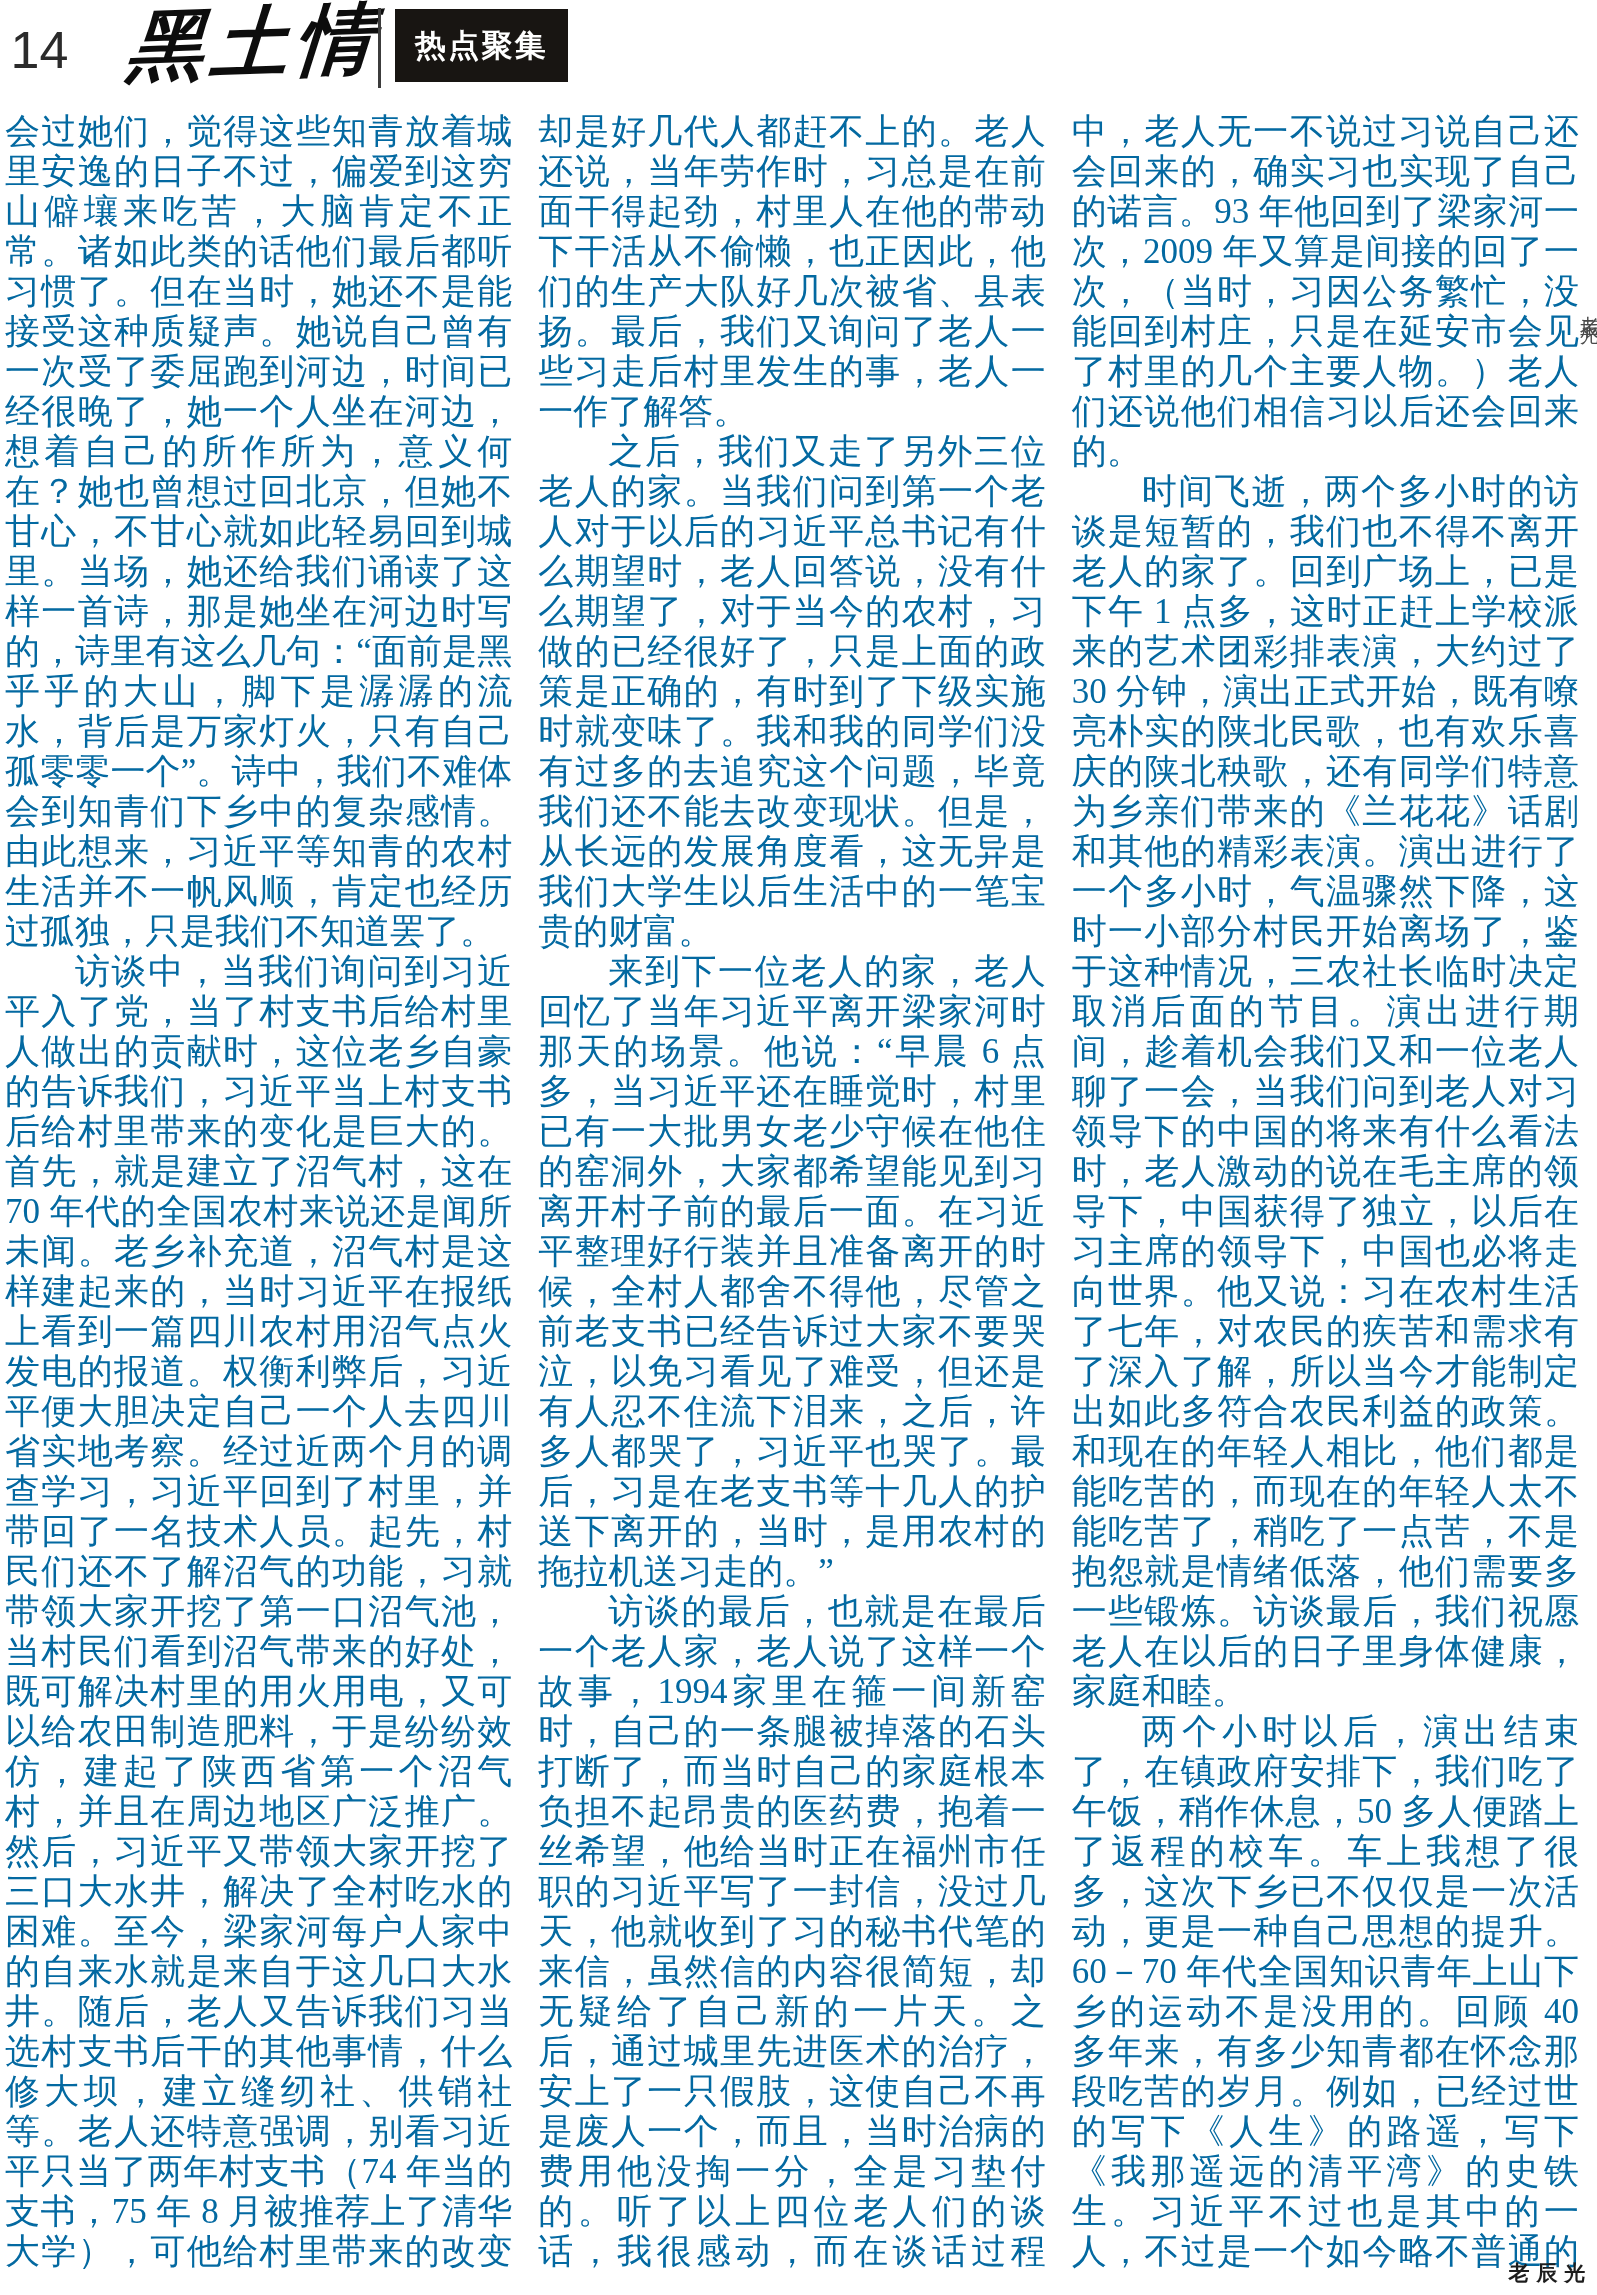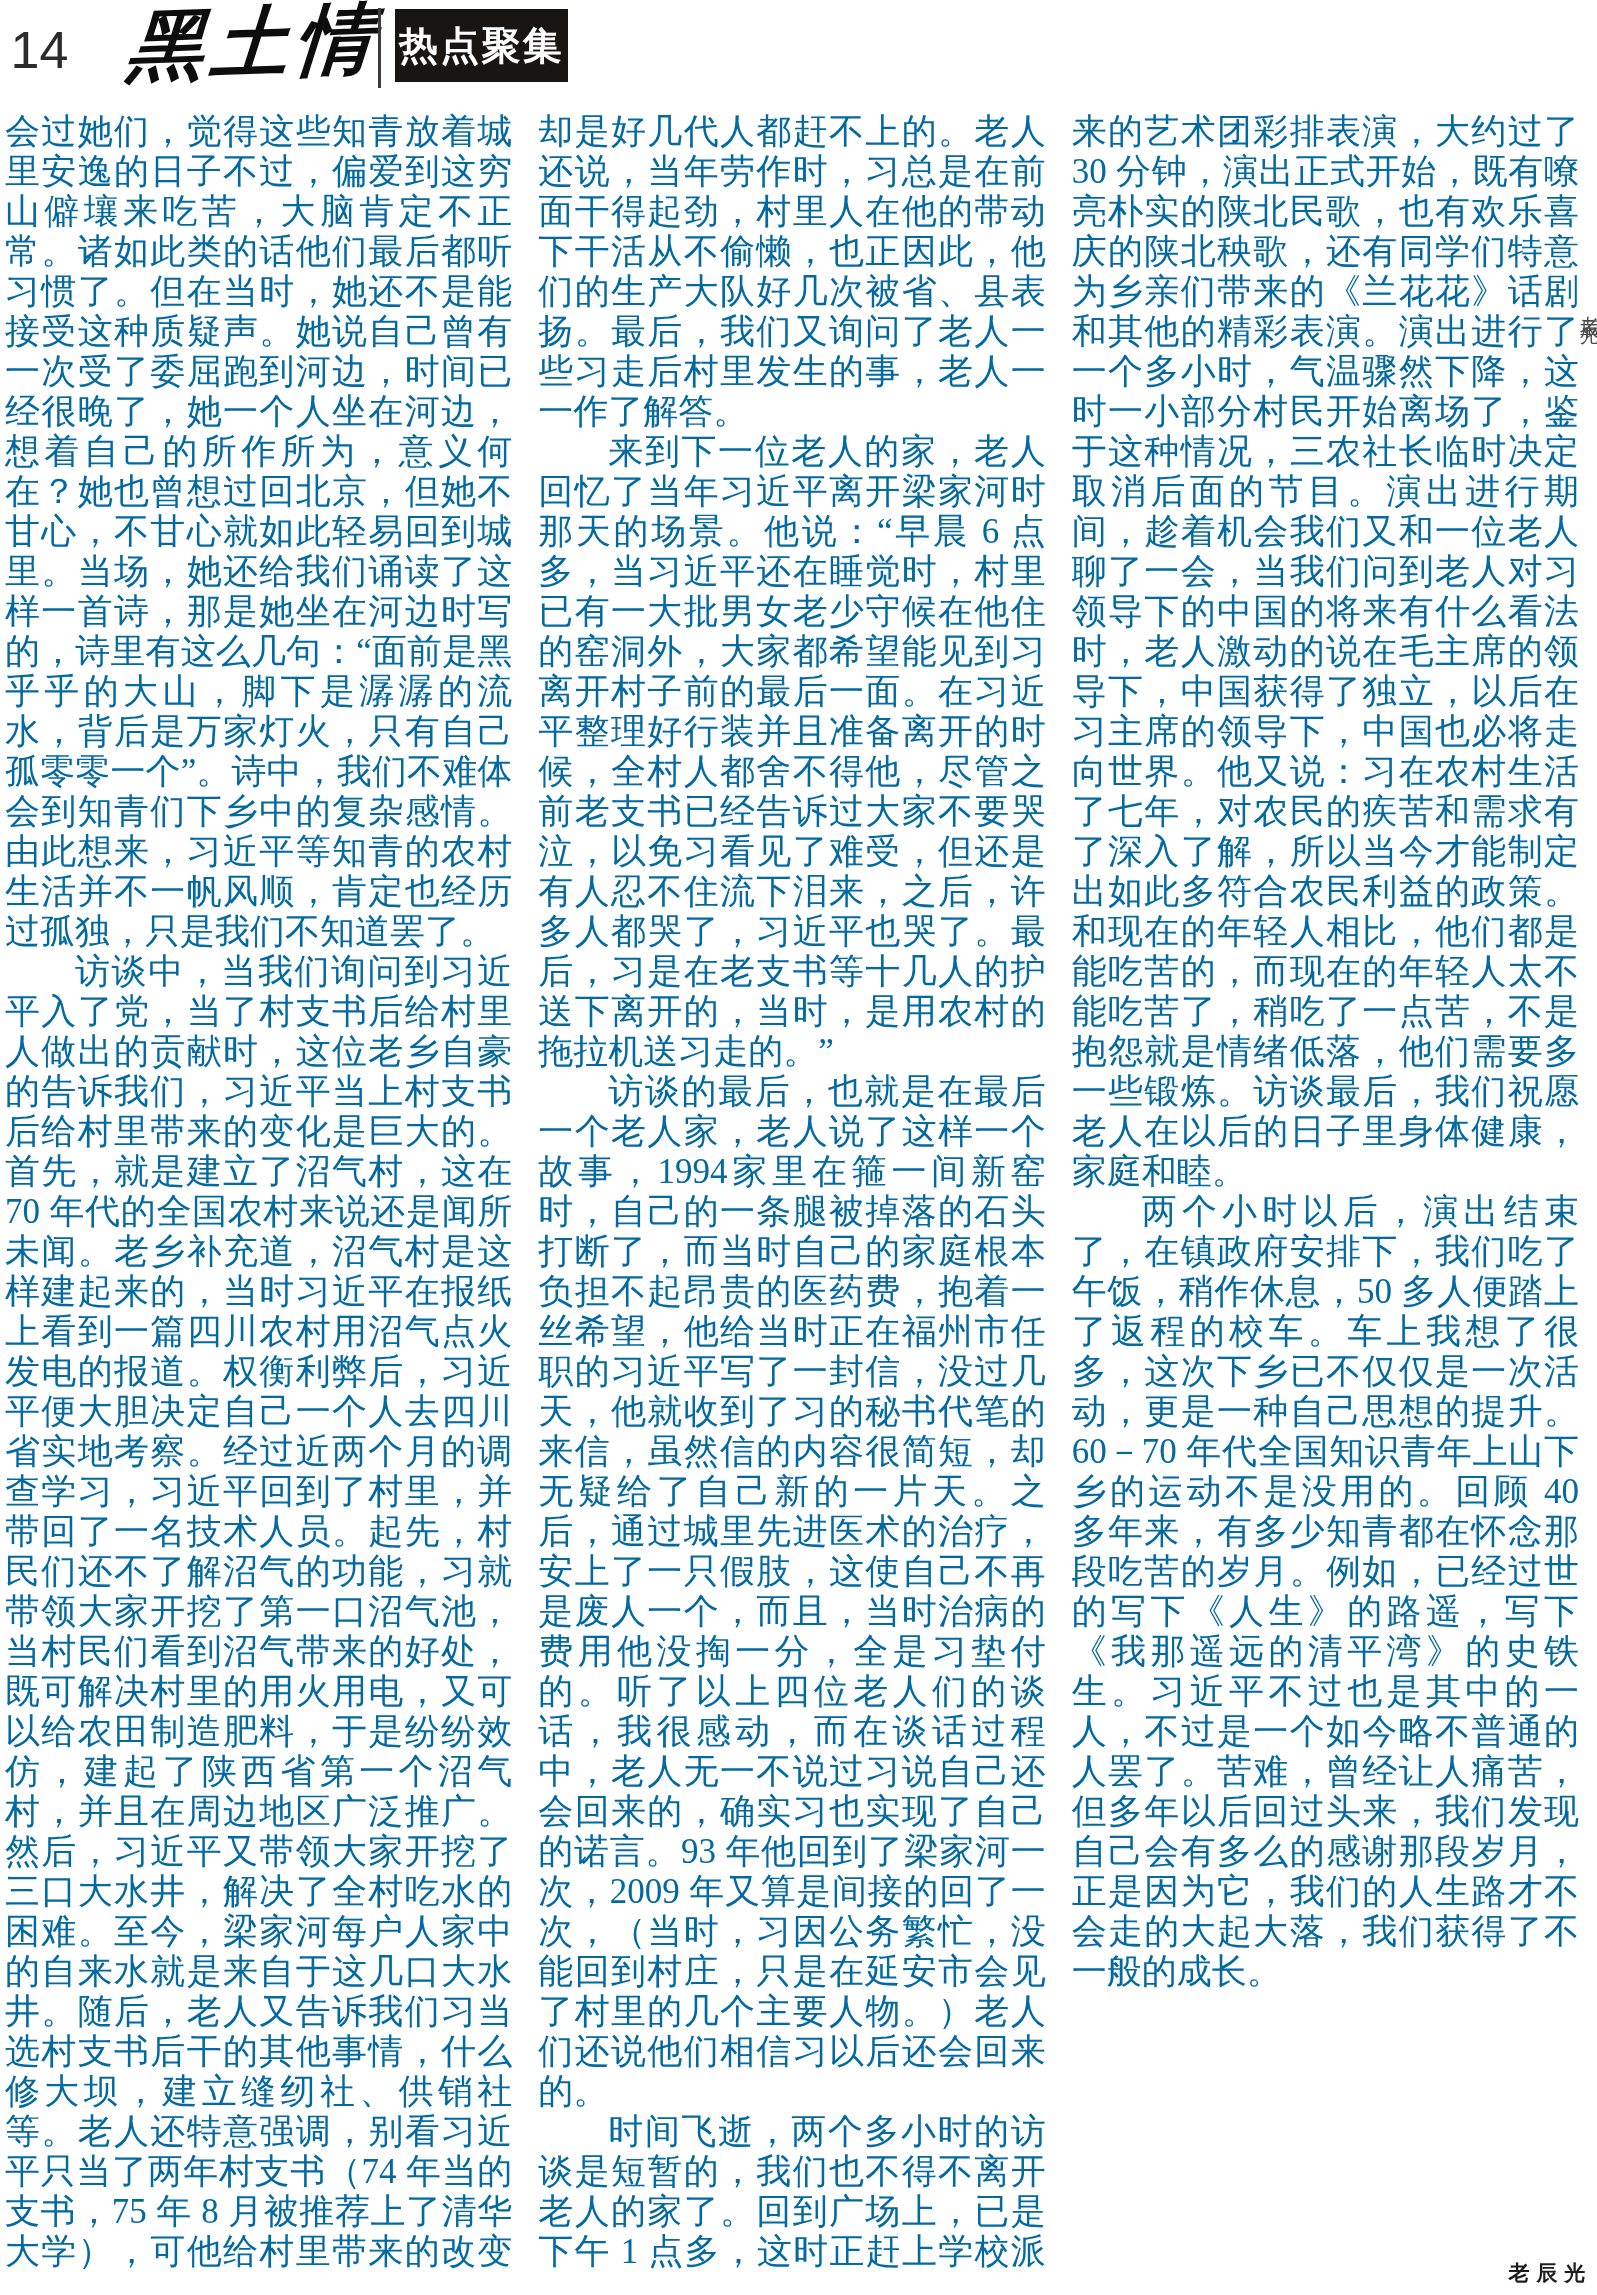--- a/index.html
+++ b/index.html
@@ -28,21 +28,21 @@
   }
   .header-divider {
     position:absolute; left:378px; top:7.6px;
     width:3px; height:80px; background:#3c3c3c;
   }
   .section-box {
     position:absolute; left:395px; top:9px;
     width:173px; height:73px;
     background:#181512; color:#ffffff;
     display:flex; align-items:center; justify-content:center;
-    font-size:39px; font-weight:bold; letter-spacing:2.3px;
+    font-size:31px; font-weight:bold; letter-spacing:2.3px;
     white-space:nowrap;
   }
 
   
   .body-text {
     position:absolute; top:112px; left:5px;
     width:1574px; height:2182px;
     column-count:3; column-gap:26px; column-fill:auto;
     font-size:35px; line-height:40px;
     text-align:justify; text-justify:inter-ideograph;
@@ -70,20 +70,21 @@
 <div class="header">
   <div class="page-number">14</div>
   <div class="masthead">黑土情</div>
   <div class="header-divider"></div>
   <div class="section-box">热点聚集</div>
 </div>
 
 <div class="body-text">
   <p class="no-indent">会过她们，觉得这些知青放着城里安逸的日子不过，偏爱到这穷山僻壤来吃苦，大脑肯定不正常。诸如此类的话他们最后都听习惯了。但在当时，她还不是能接受这种质疑声。她说自己曾有一次受了委屈跑到河边，时间已经很晚了，她一个人坐在河边，想着自己的所作所为，意义何在？她也曾想过回北京，但她不甘心，不甘心就如此轻易回到城里。当场，她还给我们诵读了这样一首诗，那是她坐在河边时写的，诗里有这么几句：“面前是黑乎乎的大山，脚下是潺潺的流水，背后是万家灯火，只有自己孤零零一个”。诗中，我们不难体会到知青们下乡中的复杂感情。由此想来，习近平等知青的农村生活并不一帆风顺，肯定也经历过孤独，只是我们不知道罢了。</p>
   <p>访谈中，当我们询问到习近平入了党，当了村支书后给村里人做出的贡献时，这位老乡自豪的告诉我们，习近平当上村支书后给村里带来的变化是巨大的。首先，就是建立了沼气村，这在 70 年代的全国农村来说还是闻所未闻。老乡补充道，沼气村是这样建起来的，当时习近平在报纸上看到一篇四川农村用沼气点火发电的报道。权衡利弊后，习近平便大胆决定自己一个人去四川省实地考察。经过近两个月的调查学习，习近平回到了村里，并带回了一名技术人员。起先，村民们还不了解沼气的功能，习就带领大家开挖了第一口沼气池，当村民们看到沼气带来的好处，既可解决村里的用火用电，又可以给农田制造肥料，于是纷纷效仿，建起了陕西省第一个沼气村，并且在周边地区广泛推广。然后，习近平又带领大家开挖了三口大水井，解决了全村吃水的困难。至今，梁家河每户人家中的自来水就是来自于这几口大水井。随后，老人又告诉我们习当选村支书后干的其他事情，什么修大坝，建立缝纫社、供销社等。老人还特意强调，别看习近平只当了两年村支书（74 年当的支书，75 年 8 月被推荐上了清华大学），可他给村里带来的改变却是好几代人都赶不上的。老人还说，当年劳作时，习总是在前面干得起劲，村里人在他的带动下干活从不偷懒，也正因此，他们的生产大队好几次被省、县表扬。最后，我们又询问了老人一些习走后村里发生的事，老人一一作了解答。</p>
+  <p>之后，我们又走了另外三位老人的家。当我们问到第一个老人对于以后的习近平总书记有什么期望时，老人回答说，没有什么期望了，对于当今的农村，习做的已经很好了，只是上面的政策是正确的，有时到了下级实施时就变味了。我和我的同学们没有过多的去追究这个问题，毕竟我们还不能去改变现状。但是，从长远的发展角度看，这无异是我们大学生以后生活中的一笔宝贵的财富。</p>
   <p>来到下一位老人的家，老人回忆了当年习近平离开梁家河时那天的场景。他说：“早晨 6 点多，当习近平还在睡觉时，村里已有一大批男女老少守候在他住的窑洞外，大家都希望能见到习离开村子前的最后一面。在习近平整理好行装并且准备离开的时候，全村人都舍不得他，尽管之前老支书已经告诉过大家不要哭泣，以免习看见了难受，但还是有人忍不住流下泪来，之后，许多人都哭了，习近平也哭了。最后，习是在老支书等十几人的护送下离开的，当时，是用农村的拖拉机送习走的。”</p>
   <p>访谈的最后，也就是在最后一个老人家，老人说了这样一个故事，1994家里在箍一间新窑时，自己的一条腿被掉落的石头打断了，而当时自己的家庭根本负担不起昂贵的医药费，抱着一丝希望，他给当时正在福州市任职的习近平写了一封信，没过几天，他就收到了习的秘书代笔的来信，虽然信的内容很简短，却无疑给了自己新的一片天。之后，通过城里先进医术的治疗，安上了一只假肢，这使自己不再是废人一个，而且，当时治病的费用他没掏一分，全是习垫付的。听了以上四位老人们的谈话，我很感动，而在谈话过程中，老人无一不说过习说自己还会回来的，确实习也实现了自己的诺言。93 年他回到了梁家河一次，2009 年又算是间接的回了一次，（当时，习因公务繁忙，没能回到村庄，只是在延安市会见了村里的几个主要人物。）老人们还说他们相信习以后还会回来的。</p>
   <p>时间飞逝，两个多小时的访谈是短暂的，我们也不得不离开老人的家了。回到广场上，已是下午 1 点多，这时正赶上学校派来的艺术团彩排表演，大约过了 30 分钟，演出正式开始，既有嘹亮朴实的陕北民歌，也有欢乐喜庆的陕北秧歌，还有同学们特意为乡亲们带来的《兰花花》话剧和其他的精彩表演。演出进行了一个多小时，气温骤然下降，这时一小部分村民开始离场了，鉴于这种情况，三农社长临时决定取消后面的节目。演出进行期间，趁着机会我们又和一位老人聊了一会，当我们问到老人对习领导下的中国的将来有什么看法时，老人激动的说在毛主席的领导下，中国获得了独立，以后在习主席的领导下，中国也必将走向世界。他又说：习在农村生活了七年，对农民的疾苦和需求有了深入了解，所以当今才能制定出如此多符合农民利益的政策。和现在的年轻人相比，他们都是能吃苦的，而现在的年轻人太不能吃苦了，稍吃了一点苦，不是抱怨就是情绪低落，他们需要多一些锻炼。访谈最后，我们祝愿老人在以后的日子里身体健康，家庭和睦。</p>
   <p>两个小时以后，演出结束了，在镇政府安排下，我们吃了午饭，稍作休息，50 多人便踏上了返程的校车。车上我想了很多，这次下乡已不仅仅是一次活动，更是一种自己思想的提升。60－70 年代全国知识青年上山下乡的运动不是没用的。回顾 40 多年来，有多少知青都在怀念那段吃苦的岁月。例如，已经过世的写下《人生》的路遥，写下《我那遥远的清平湾》的史铁生。习近平不过也是其中的一人，不过是一个如今略不普通的人罢了。苦难，曾经让人痛苦，但多年以后回过头来，我们发现自己会有多么的感谢那段岁月，正是因为它，我们的人生路才不会走的大起大落，我们获得了不一般的成长。</p>
 
 </div>
 
 <div class="watermark-side">老辰光</div>
 <div class="watermark-bottom">老辰光</div>
 

